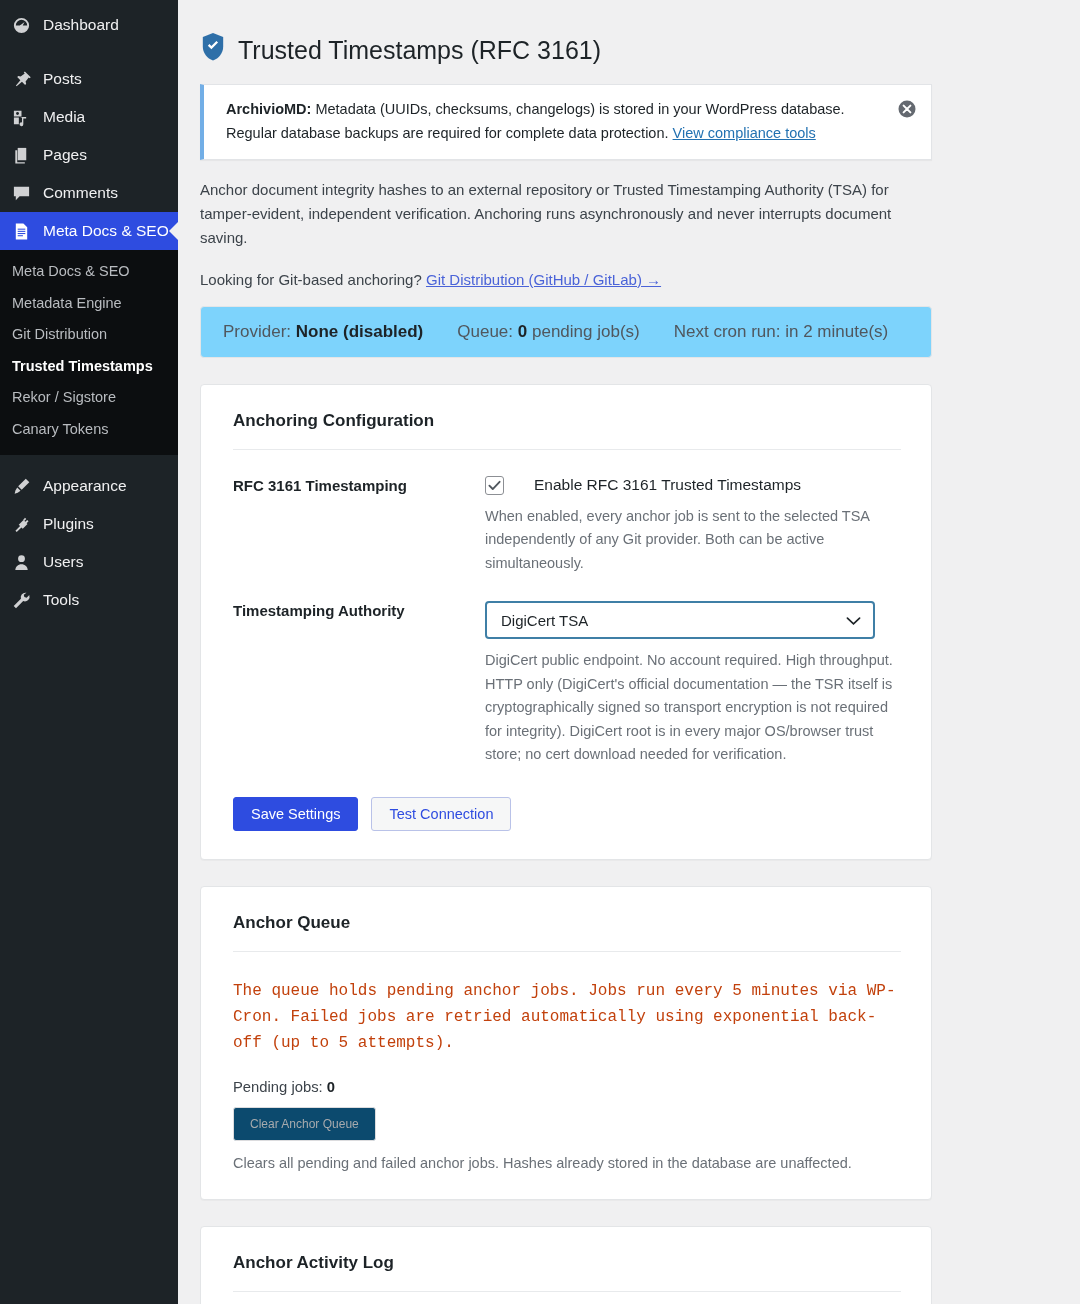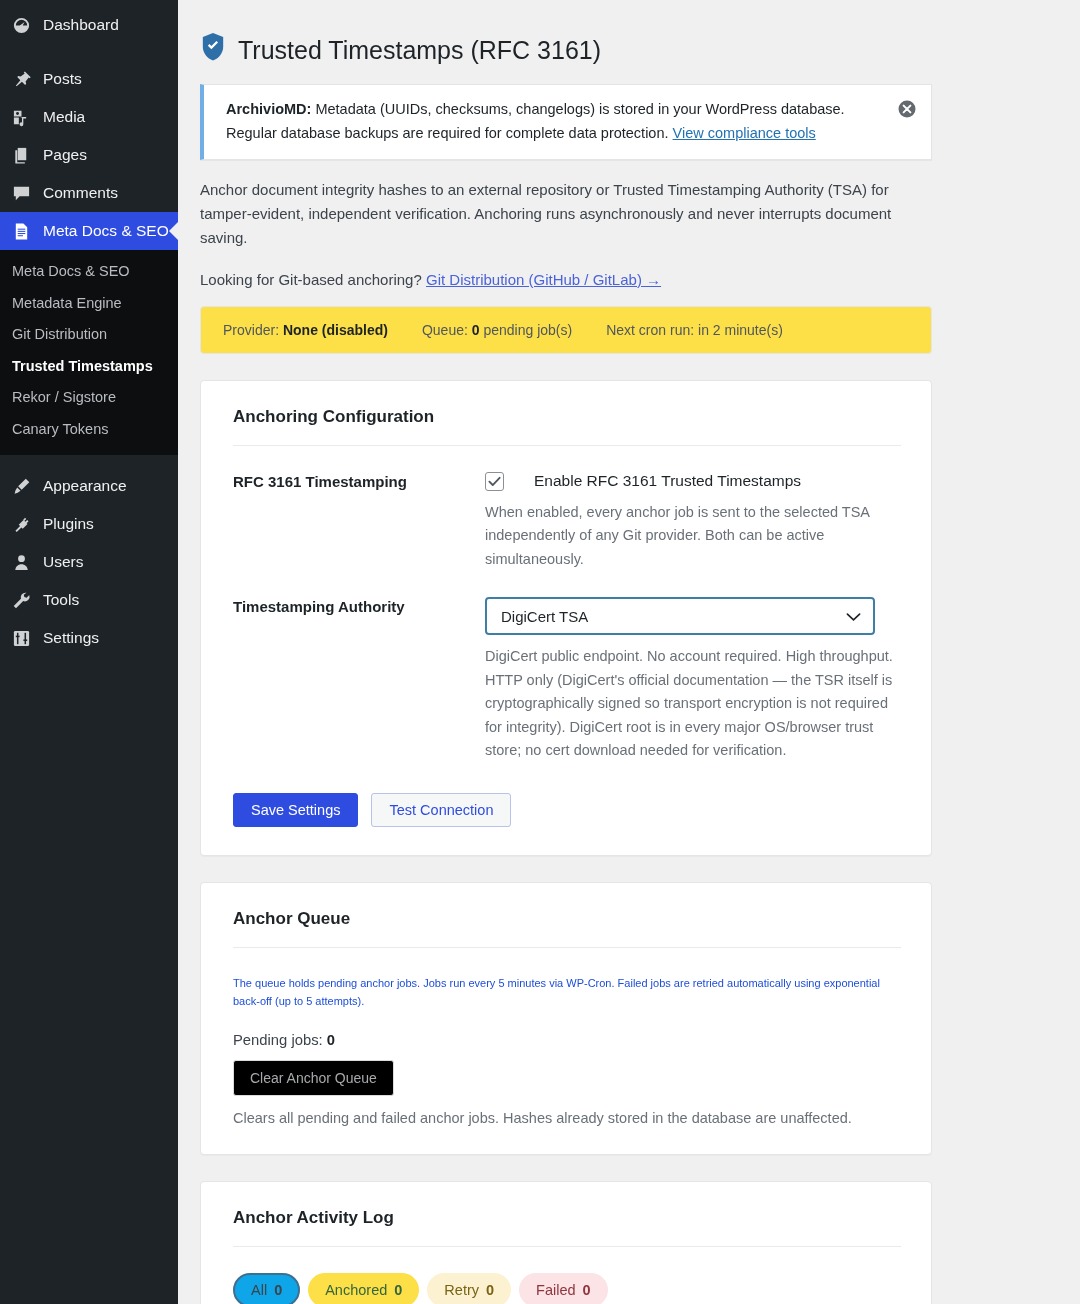--- a/index.html
+++ b/index.html
@@ -82,22 +82,22 @@
   }
 
   .lead {
     font-size: 15px; line-height: 1.62; color: #3c434a;
     max-width: 840px; margin-bottom: 20px;
   }
   .git-line { font-size: 15px; color: #3c434a; margin-bottom: 18px; }
   .git-line a { color: #4a63d8; }
 
   .statusbar {
-    background: #fde047; border: 1px solid #e3e5e7; border-radius: 4px;
-    padding: 15px 22px; font-size: 14px; color: #50575e;
+    background: #7dd3fc; border: 1px solid #e3e5e7; border-radius: 4px;
+    padding: 15px 22px; font-size: 17px; color: #50575e;
     display: flex; gap: 34px; align-items: center;
     margin-bottom: 26px;
   }
   .statusbar b { color: #1d2327; font-weight: bold; }
 
   .card {
     background: #fff; border: 1px solid #e3e5e7; border-radius: 4px;
     padding: 26px 30px 28px 32px; margin-bottom: 26px;
     box-shadow: 0 1px 1px rgba(0,0,0,.03);
   }
@@ -136,25 +136,25 @@
     background: #2e4ce0; color: #fff; border: 1px solid #2e4ce0;
     border-radius: 3px; padding: 8px 17px; font-size: 14.5px;
     cursor: pointer; font-family: inherit;
   }
   .btn-secondary {
     background: #f6f7f7; color: #2e4ce0; border: 1px solid #b9c2e8;
     border-radius: 3px; padding: 8px 17px; font-size: 14.5px;
     cursor: pointer; font-family: inherit;
   }
   .btn-disabled {
-    background: #000000; color: #a7aaad; border: 1px solid #dcdcde;
-    border-radius: 3px; padding: 9px 16px; font-size: 14px;
+    background: #0c4a6e; color: #a7aaad; border: 1px solid #dcdcde;
+    border-radius: 3px; padding: 9px 16px; font-size: 12px;
     cursor: default; font-family: inherit;
   }
-  .para { font-size: 11px; line-height: 1.65; color: #1d4ed8; }
+  .para { font-size: 16px; line-height: 1.65; color: #c2410c; font-family: Liberation Mono, monospace; }
   .pending { font-size: 14.8px; color: #3c434a; margin: 22px 0 12px 0; }
   .pending b { color: #1d2327; font-weight: bold; }
   .note-under { font-size: 14.5px; color: #6a7077; margin-top: 14px; }
 
   .pills { display: flex; gap: 8px; margin-bottom: 20px; }
   .pill {
     border-radius: 20px; padding: 7px 16px; font-size: 14.5px;
     cursor: pointer; display: flex; gap: 7px; align-items: center;
     border: 1px solid transparent;
   }
@@ -284,34 +284,20 @@
 
     <div class="menu-item">
       <span class="mi-ico">
         <svg width="19" height="19" viewBox="0 0 20 20" fill="#f0f0f1">
             <path d="M14.2 1.8a5 5 0 00-4.8 6.4L1.8 15.8l2.4 2.4 7.6-7.6a5 5 0 006.4-6.4l-2.8 2.8-2.4-.6-.6-2.4 2.8-2.2z"></path>
           </svg>
       </span>
       <span>Tools</span>
     </div>
 
-    <div class="menu-item">
-      <span class="mi-ico">
-        <svg width="19" height="19" viewBox="0 0 20 20" fill="#f0f0f1">
-            <rect x="2" y="2" width="16" height="16" rx="1.5"></rect>
-            <g fill="#1d2327">
-              <rect x="5.2" y="4" width="1.6" height="12"></rect>
-              <rect x="4" y="7" width="4" height="1.6"></rect>
-              <rect x="13.2" y="4" width="1.6" height="12"></rect>
-              <rect x="12" y="11" width="4" height="1.6"></rect>
-            </g>
-          </svg>
-      </span>
-      <span>Settings</span>
-    </div>
 
   </nav>
 
   <main class="main">
 
     <h1 class="page-title">
       <span class="shield">
         <svg width="26" height="30" viewBox="0 0 24 28">
           <path d="M12 1L2.5 4.6v9.1C2.5 19.5 6.6 24.6 12 26.6c5.4-2 9.5-7.1 9.5-12.9V4.6L12 1z" fill="#2e6fa8"></path>
           <path d="M12 3.2v21.2c-4.1-1.9-7.2-6.1-7.2-10.7V6.1L12 3.2z" fill="#2e6fa8"></path>

